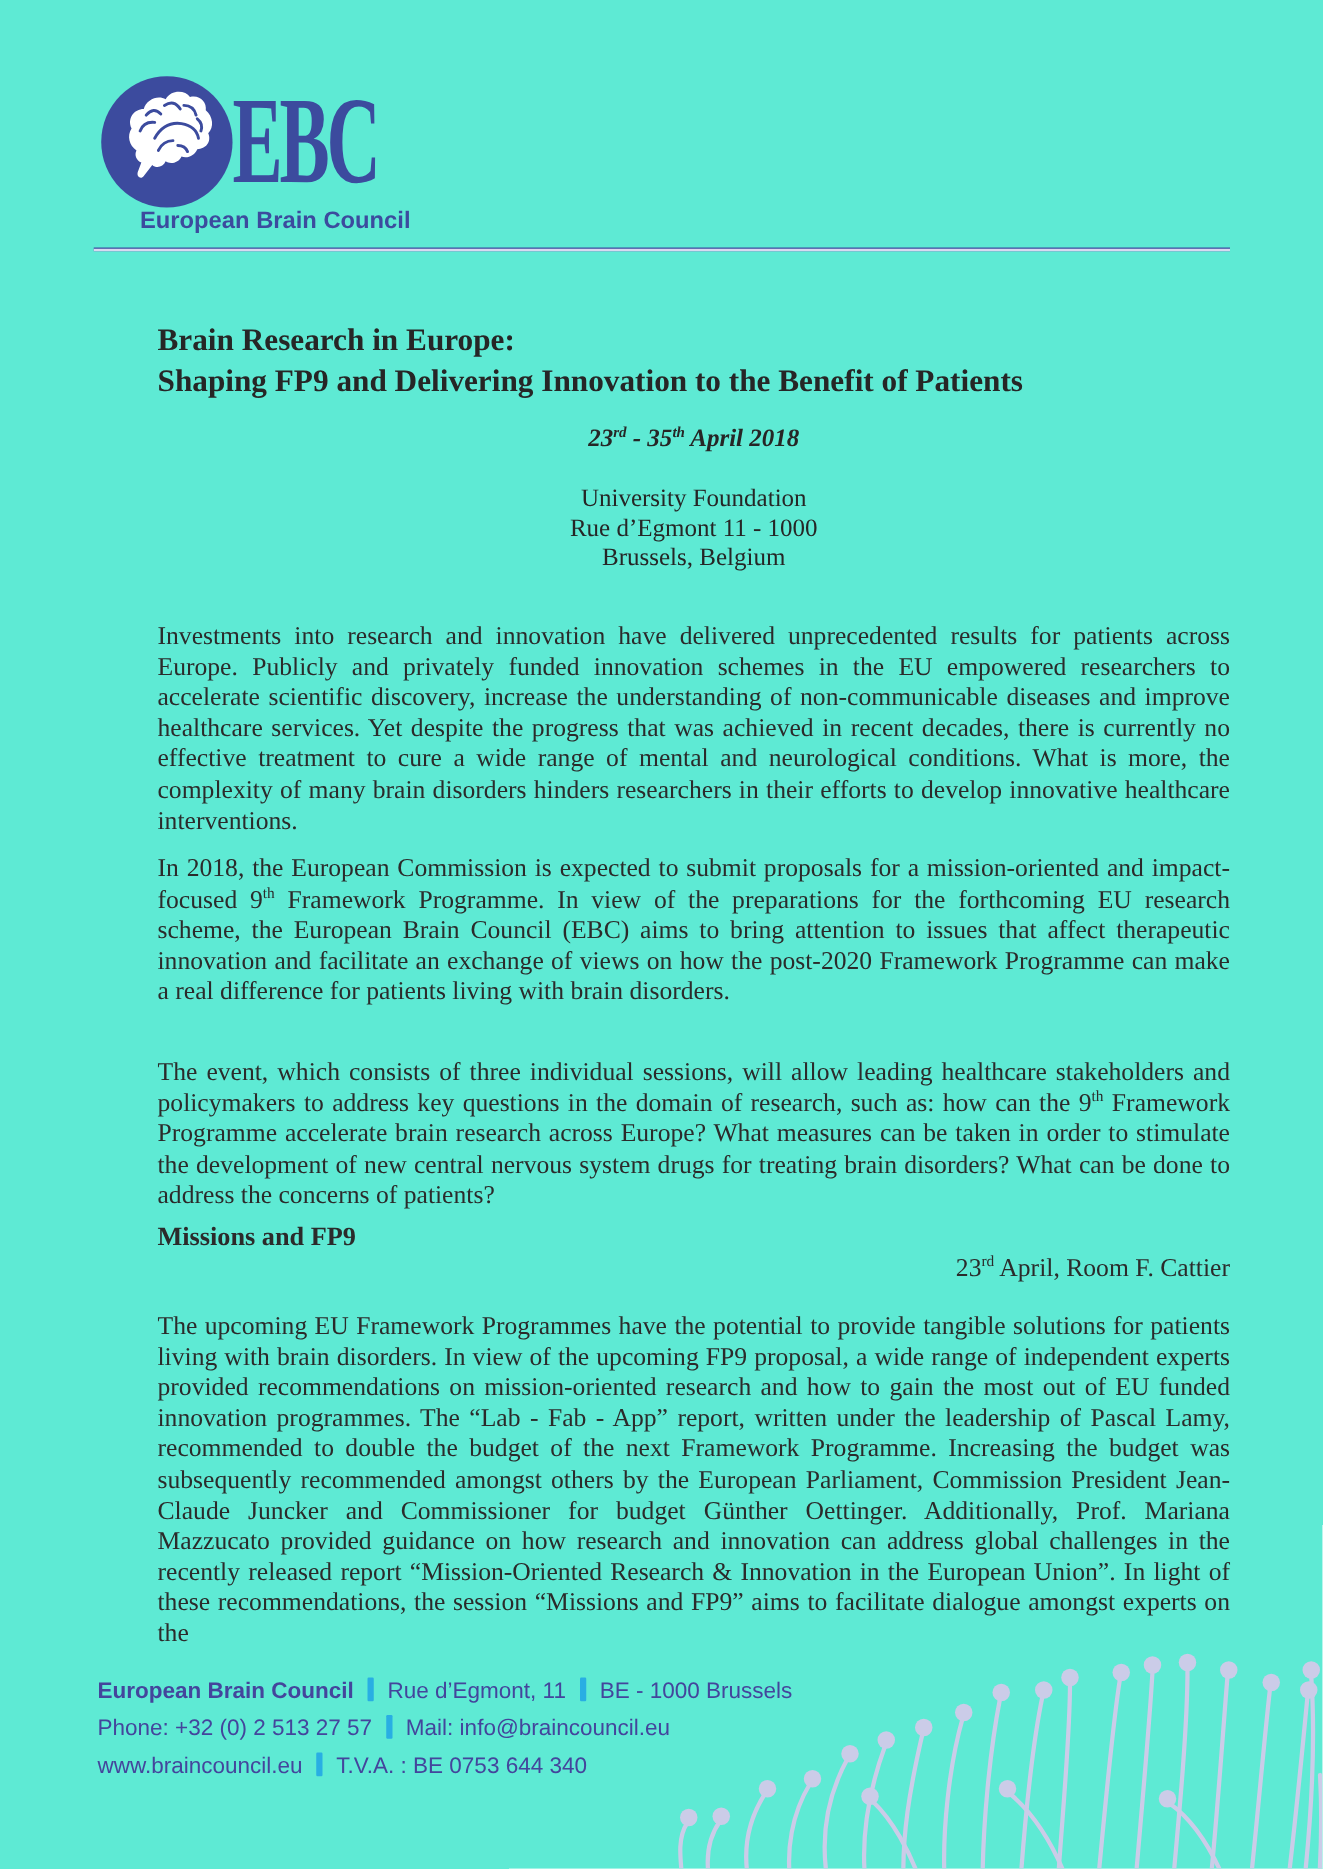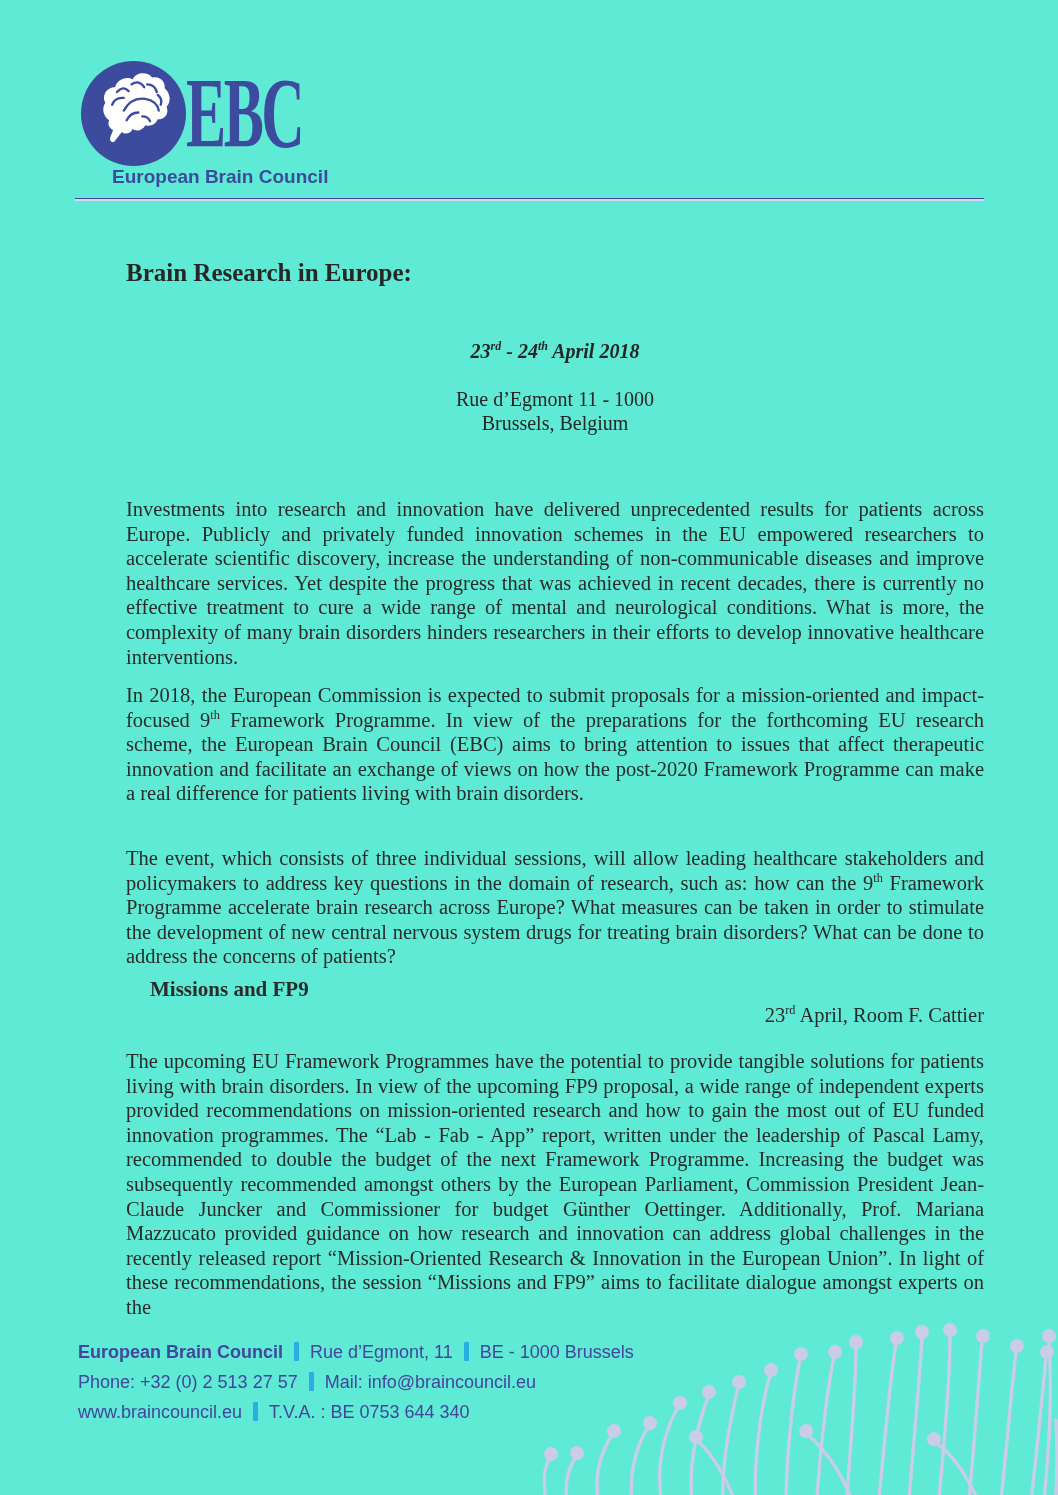--- a/index.html
+++ b/index.html
@@ -80,21 +80,21 @@
     color: #2b2b2b;
   }
   .p1 { top: 497px; }
   .p2 { top: 683px; }
   .p3 { top: 846px; }
   .p4 { top: 1049px; }
   sup { font-size: 0.6em; line-height: 0; vertical-align: super; }
 
   .session-block { position: absolute; left: 126px; top: 976px; width: 858px; }
   .session-title {
-    font-size: 21px; font-weight: 700; color: #2b2b2b; line-height: 26px; margin-left: 24px;
+    font-size: 21px; font-weight: 700; color: #2b2b2b; line-height: 26px;
   }
   .session-sub {
     font-size: 20.5px; color: #2b2b2b; line-height: 26px; text-align: right;
   }
 
   
   .footer {
     position: absolute; left: 78px; top: 1337px;
     font-family: "Liberation Sans", sans-serif;
     font-size: 18px;
@@ -143,25 +143,27 @@
         <path d="M64,58 q6,0 8,5"></path>
       </g>
     </svg>
   </div>
   <div class="ebc-wordmark">EBC</div>
   <div class="logo-caption">European Brain Council</div>
   <div class="header-rule"></div>
 
   <div class="title-block">
     <div>Brain Research in Europe:</div>
-  </div>
-
-  <div class="event-date"><span>23</span><sup>rd</sup><span> - 24</span><sup>th</sup><span> April 2018</span></div>
+    <div>Shaping FP9 and Delivering Innovation to the Benefit of Patients</div>
+  </div>
+
+  <div class="event-date"><span>23</span><sup>rd</sup><span> - 35</span><sup>th</sup><span> April 2018</span></div>
 
   <div class="venue-block">
+    <div>University Foundation</div>
     <div>Rue d’Egmont 11 - 1000</div>
     <div>Brussels, Belgium</div>
   </div>
 
   <p class="body-p p1">Investments into research and innovation have delivered unprecedented results for patients across Europe. Publicly and privately funded innovation schemes in the EU empowered researchers to accelerate scientific discovery, increase the understanding of non-communicable diseases and improve healthcare services. Yet despite the progress that was achieved in recent decades, there is currently no effective treatment to cure a wide range of mental and neurological conditions. What is more, the complexity of many brain disorders hinders researchers in their efforts to develop innovative healthcare interventions.</p>
 
   <p class="body-p p2"><span>In 2018, the European Commission is expected to submit proposals for a mission-oriented and impact-focused 9</span><sup>th</sup><span> Framework Programme. In view of the preparations for the forthcoming EU research scheme, the European Brain Council (EBC) aims to bring attention to issues that affect therapeutic innovation and facilitate an exchange of views on how the post-2020 Framework Programme can make a real difference for patients living with brain disorders.</span></p>
 
   <p class="body-p p3"><span>The event, which consists of three individual sessions, will allow leading healthcare stakeholders and policymakers to address key questions in the domain of research, such as: how can the 9</span><sup>th</sup><span> Framework Programme accelerate brain research across Europe? What measures can be taken in order to stimulate the development of new central nervous system drugs for treating brain disorders? What can be done to address the concerns of patients?</span></p>
 

